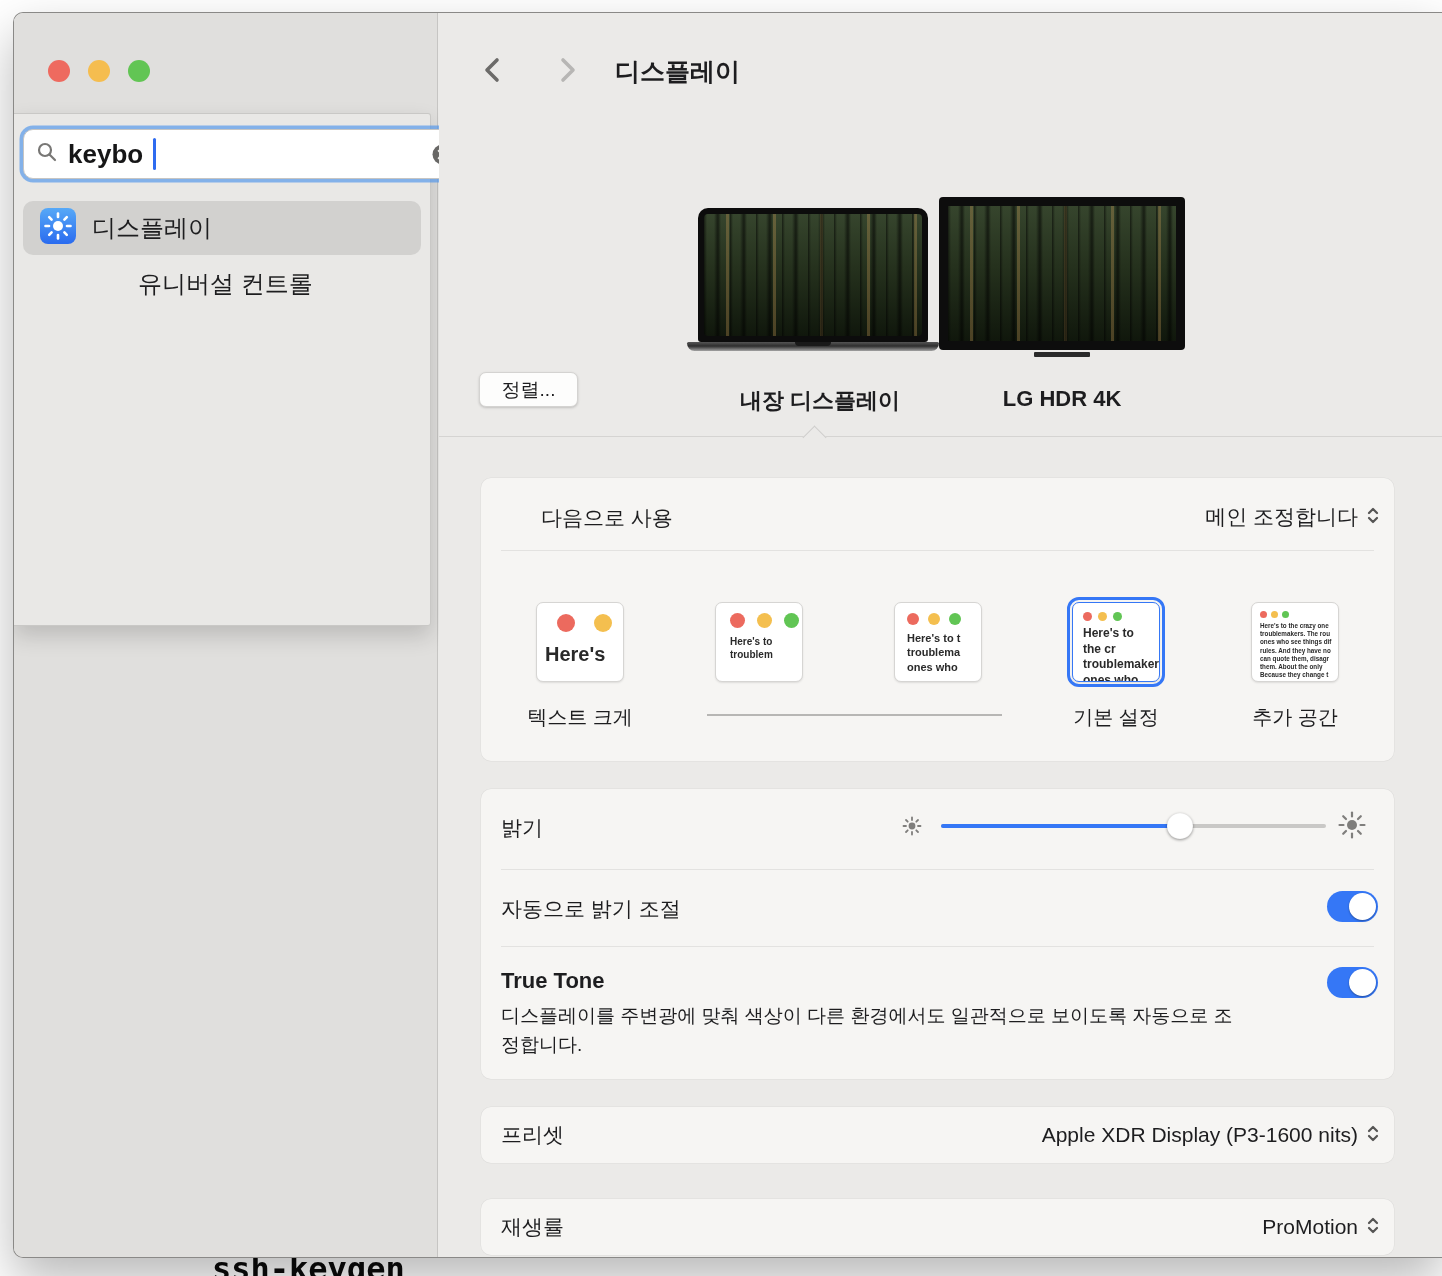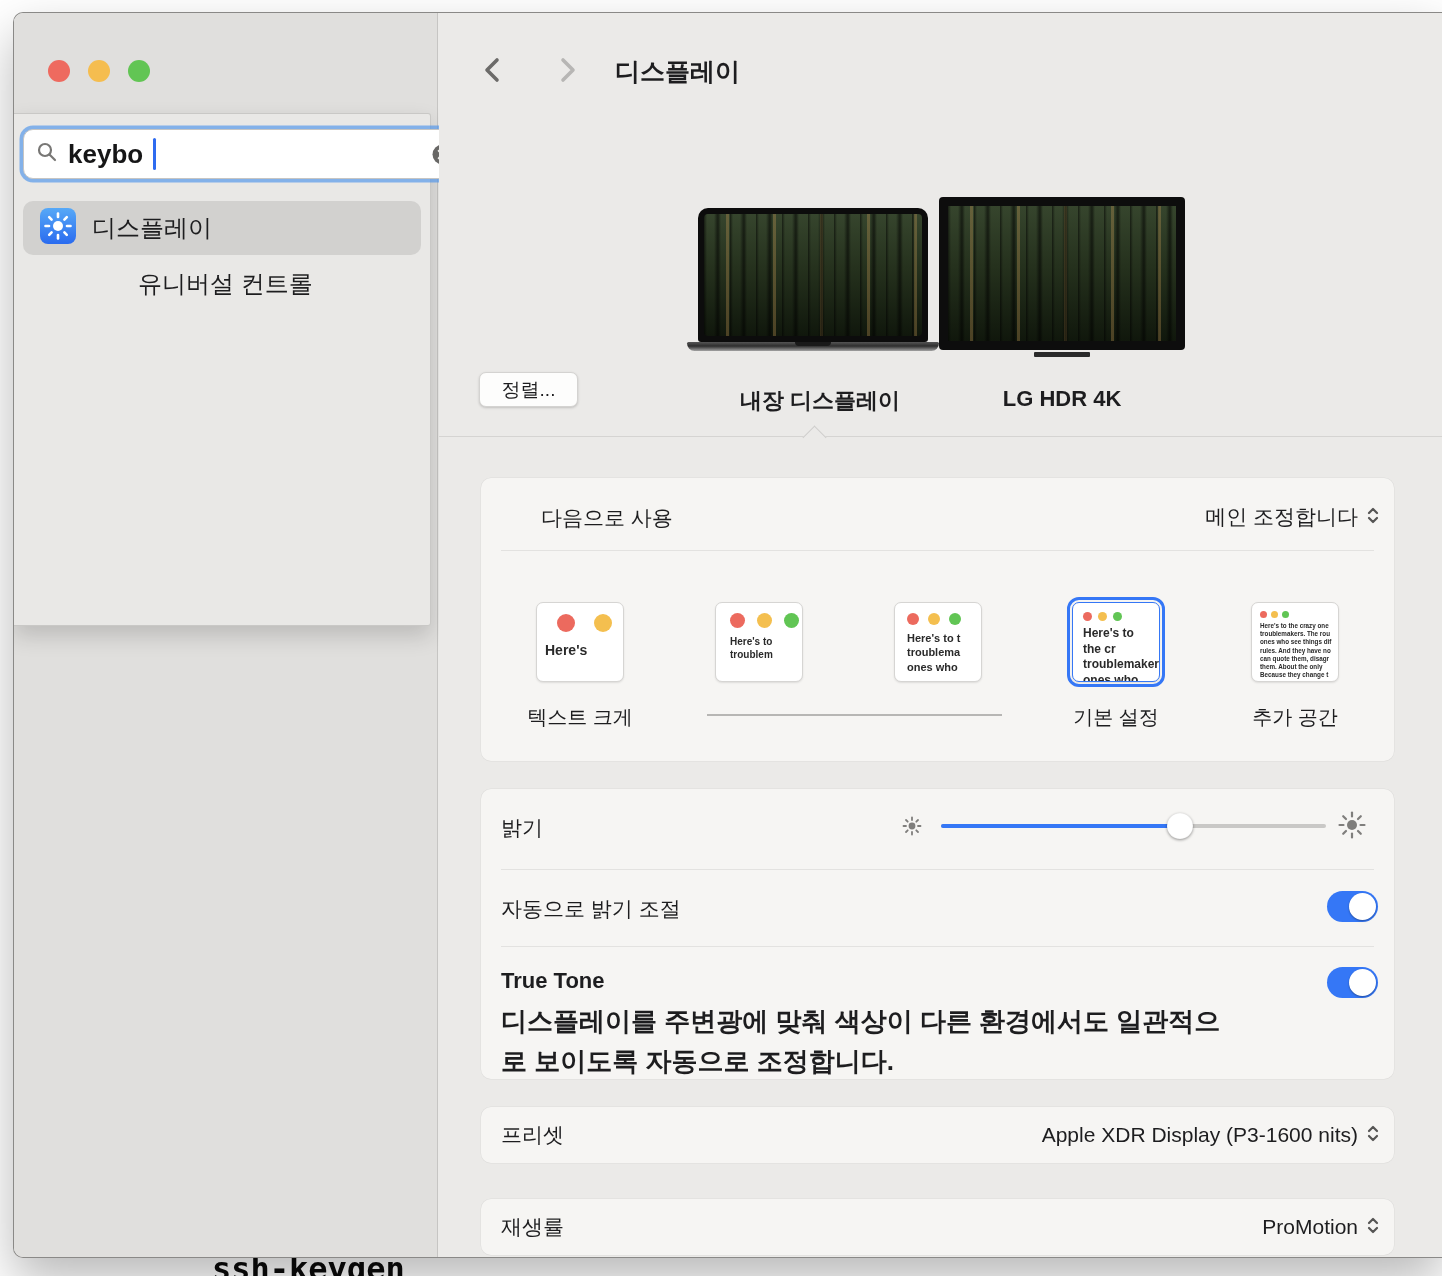--- a/index.html
+++ b/index.html
@@ -110,21 +110,21 @@
   
   .thumb{position:absolute;top:124px;width:88px;height:80px;background:#ffffff;
     border:1px solid #d6d5d3;border-radius:7px;box-shadow:0 1px 2px rgba(0,0,0,0.1);
     overflow:hidden;}
   .th1{left:55px;} .th2{left:234px;} .th3{left:413px;} .th4{left:591px;} .th5{left:770px;}
   .thumb.selected{outline:3px solid #3577f6;outline-offset:2px;border-color:#3577f6;}
   .dots{display:flex;}
   .dot{border-radius:50%;flex:none;}
   .dot-r{background:#ec6a5e;} .dot-y{background:#f4bf4f;} .dot-g{background:#61c554;}
   .s1 .dots{gap:19px;padding:11px 0 0 20px;} .s1 .dot{width:18px;height:18px;}
-  .s1 .ptext{font-size:14px;padding:9px 0 0 8px;}
+  .s1 .ptext{font-size:20px;padding:9px 0 0 8px;}
   .s2 .dots{gap:12px;padding:10px 0 0 14px;} .s2 .dot{width:15px;height:15px;}
   .s2 .ptext{font-size:10px;padding:7px 0 0 14px;}
   .s3 .dots{gap:9px;padding:10px 0 0 12px;} .s3 .dot{width:12px;height:12px;}
   .s3 .ptext{font-size:11px;padding:6px 16px 0 12px;}
   .s4 .dots{gap:6px;padding:9px 0 0 10px;} .s4 .dot{width:9px;height:9px;}
   .s4 .ptext{font-size:12px;padding:5px 16px 0 10px;}
   .s5 .dots{gap:4px;padding:8px 0 0 8px;} .s5 .dot{width:7px;height:7px;}
   .s5 .ptext{font-size:6.3px;padding:4px 0 0 8px;}
   .ptext{white-space:pre-line;line-height:1.3;color:#2a2a2a;font-weight:600;}
   .thumb-label{position:absolute;top:226px;font-size:20px;transform:translateX(-50%);white-space:nowrap;}
@@ -136,21 +136,21 @@
   .sun-sm{position:absolute;left:420px;top:26px;display:flex;}
   .sun-lg{position:absolute;left:856px;top:21px;display:flex;}
   .slider{position:absolute;left:460px;top:35px;width:385px;height:4px;border-radius:2px;background:#c9c8c6;}
   .slider-fill{height:100%;border-radius:2px;background:#3577f6;}
   .sknob{position:absolute;top:-11px;width:26px;height:26px;border-radius:50%;background:#ffffff;
     box-shadow:0 1px 3px rgba(0,0,0,0.4), inset 0 0 0 0.5px rgba(0,0,0,0.05);
     transform:translateX(-50%);}
   .div-c2a{top:80px;} .div-c2b{top:157px;}
   .auto-label{position:absolute;left:20px;top:106px;}
   .tt-label{position:absolute;left:20px;top:179px;font-size:22px;font-weight:600;}
-  .tt-desc{position:absolute;left:20px;top:212px;width:745px;font-size:26px;line-height:1.55;font-weight:bold;}
+  .tt-desc{position:absolute;left:20px;top:212px;width:745px;font-size:19px;line-height:1.55;}
 
   .toggle{position:absolute;right:16px;width:51px;height:31px;border-radius:16px;background:#d1d0ce;}
   .toggle::after{content:"";position:absolute;left:2px;top:2px;width:27px;height:27px;
     border-radius:50%;background:#fff;box-shadow:0 1px 2px rgba(0,0,0,0.35);}
   .toggle.on{background:#3577f6;}
   .toggle.on::after{left:22px;}
   .toggle-auto{top:102px;} .toggle-tt{top:178px;}
 </style>
 </head>
 <body>

